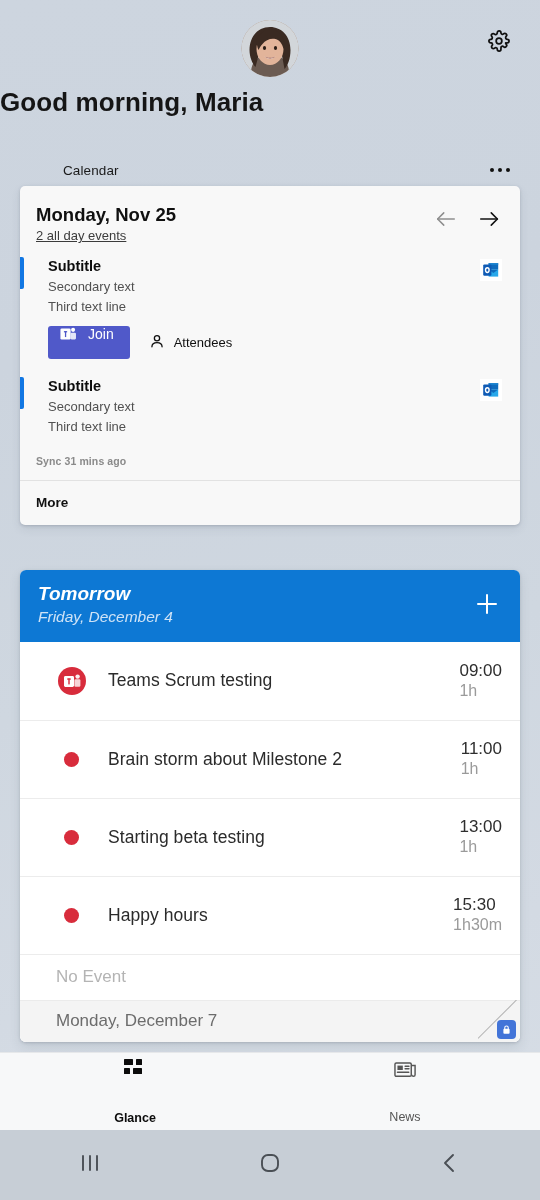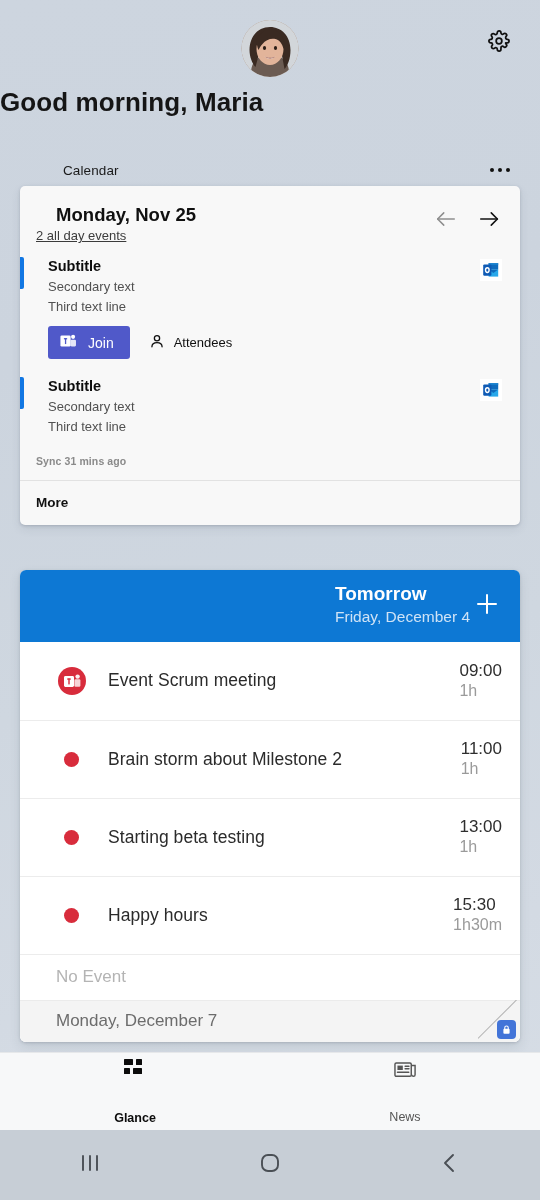--- a/index.html
+++ b/index.html
@@ -112,21 +112,20 @@
     padding: 18px 18px 8px 16px;
     display: flex;
     align-items: flex-start;
     justify-content: space-between;
   }
   .cal-date {
     font-size: 18.5px;
     font-weight: bold;
     color: #101010;
     letter-spacing: 0.05px;
-    margin-left: 20px;
   }
   .cal-sub {
     font-size: 13px;
     color: #3c3c3c;
     margin-top: 2px;
     text-decoration: underline;
   }
   .cal-nav { display: flex; align-items: center; gap: 18px; padding-top: 4px; }
   .nav-arrow { width: 26px; height: 26px; display: flex; align-items: center; justify-content: center; }
 
@@ -165,21 +164,20 @@
     margin-top: 9px;
   }
   .join-btn {
     background: #5059c9;
     color: #ffffff;
     border: none;
     border-radius: 3px;
     height: 33px;
     padding: 0 16px 0 12px;
     display: inline-flex;
-    align-items: center;
     gap: 11px;
     font-size: 14px;
     font-family: "Liberation Sans", sans-serif;
     cursor: pointer;
   }
   .attendees-btn {
     display: inline-flex;
     align-items: center;
     gap: 10px;
     font-size: 13px;
@@ -213,24 +211,25 @@
     top: 570px;
     left: 20px;
     width: 500px;
     border-radius: 6px;
     overflow: hidden;
     box-shadow: 0 1px 3px rgba(60,70,85,0.22), 0 5px 12px rgba(60,70,85,0.12);
     background: #ffffff;
   }
   .tom-head {
     background: #0d78d4;
-    padding: 13px 16px 14px 2px;
-    display: flex;
-    align-items: center;
-    justify-content: flex-end;
+    padding: 13px 16px 14px 18px;
+    display: flex;
+    align-items: center;
+    justify-content: space-between;
+    font-style: italic;
   }
   .tom-title {
     font-size: 19px;
     font-weight: bold;
     color: #ffffff;
     line-height: 1.18;
   }
   .tom-date {
     font-size: 15.5px;
     color: #cfe3f6;
@@ -533,21 +532,21 @@
           <span class="ev-teams-icon">
             <svg viewBox="0 0 28 28">
               <circle cx="14" cy="14" r="14" fill="#d82c3c"></circle>
               <rect x="6" y="9" width="10" height="11" rx="1.4" fill="#ffffff"></rect>
               <rect x="9.2" y="11.4" width="3.6" height="1.3" fill="#d82c3c"></rect>
               <rect x="10.3" y="11.4" width="1.4" height="6" fill="#d82c3c"></rect>
               <circle cx="19.6" cy="9.6" r="2.2" fill="#ffffff" opacity="0.92"></circle>
               <rect x="16.4" y="12.3" width="6" height="7.4" rx="1.2" fill="#ffffff" opacity="0.8"></rect>
             </svg>
           </span>
-          <div class="ev-name">Event Scrum meeting</div>
+          <div class="ev-name">Teams Scrum testing</div>
           <div class="ev-time">
             <div class="t1">09:00</div>
             <div class="t2">1h</div>
           </div>
         </div>
 
         <div class="ev-item">
           <span class="ev-bullet"></span>
           <div class="ev-name">Brain storm about Milestone 2</div>
           <div class="ev-time">

